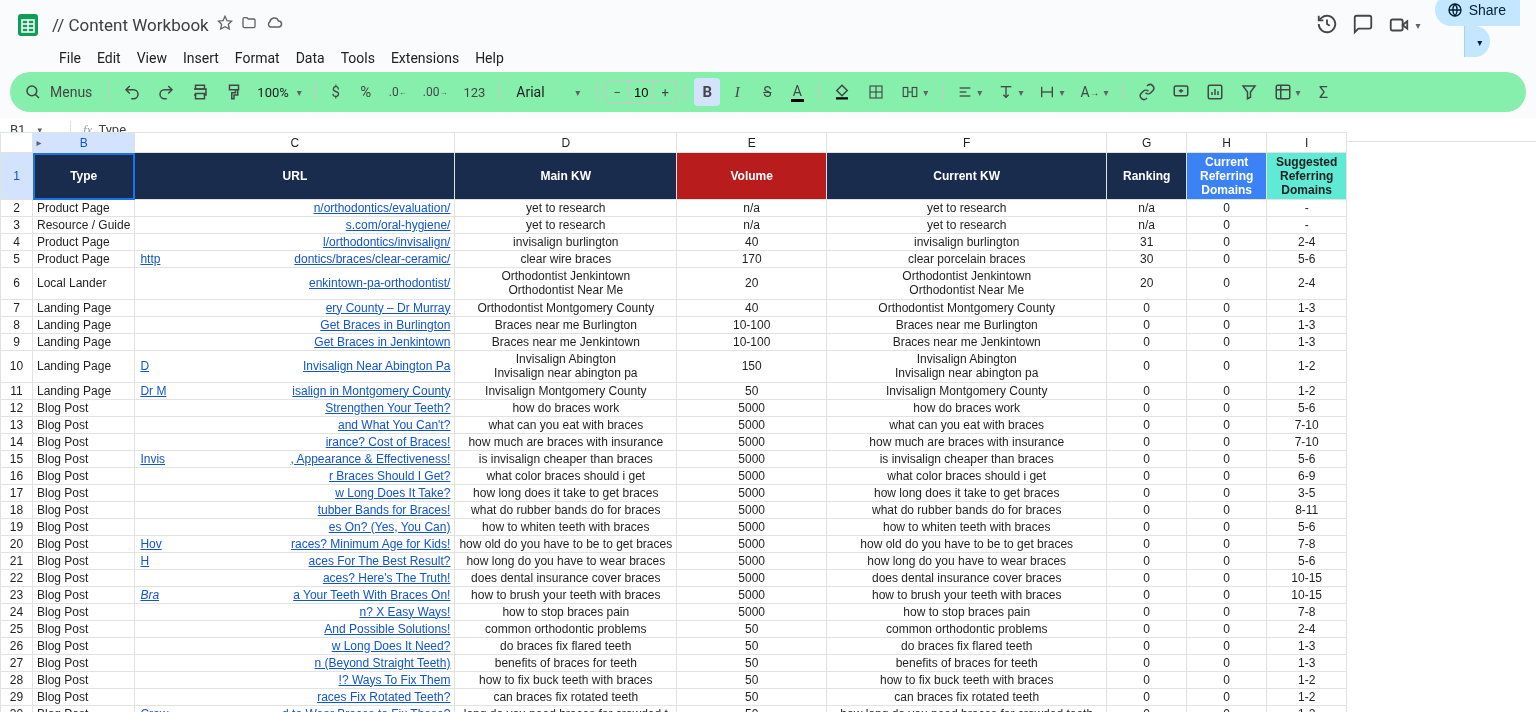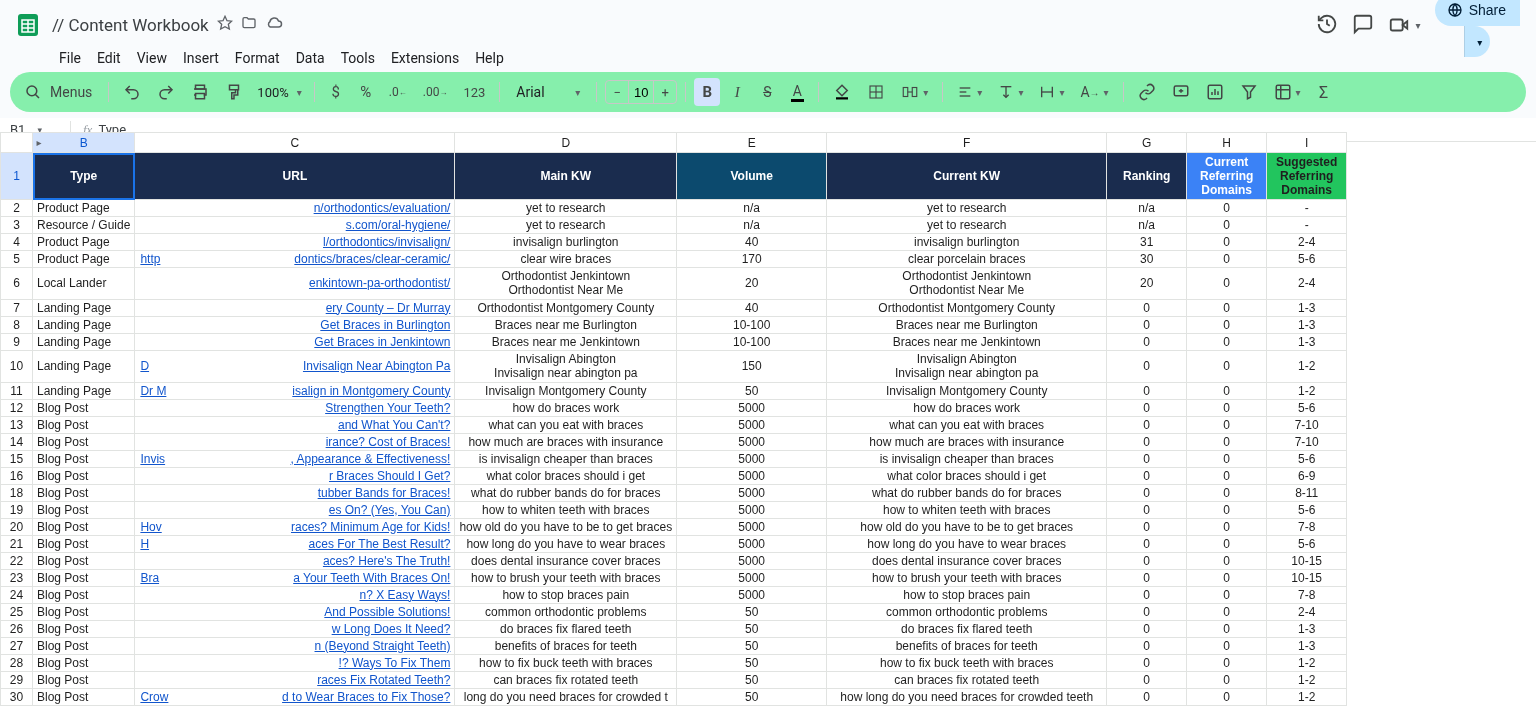--- a/index.html
+++ b/index.html
@@ -52,23 +52,23 @@
   .grid-wrap { position:absolute; top:132px; bottom:0; left:0; right:0; overflow:auto; }
   table.grid { border-collapse:collapse; table-layout:fixed; }
   .grid th, .grid td { border:1px solid #e1e3e1; font-size:12px; font-family: Arial, sans-serif; color:#1f1f1f; }
   .colhead { background:#fff; text-align:center; font-weight:normal; color:#5f6368; height:20px; position:sticky; top:0; z-index:3; font-size:11px;}
   .colhead.selected { background:#d3e3fd; color:#0b57d0; }
   .rowhead { background:#fff; text-align:center; font-weight:normal; color:#5f6368; width:32px; min-width:32px; position:sticky; left:0; z-index:2; font-size:11px;}
   .rowhead.selected { background:#d3e3fd; color:#0b57d0; }
   .corner { position:sticky; left:0; top:0; z-index:4; background:#fff; width:32px;}
 
   .hdr-row td { background:#1a2c4e; color:#fff; font-weight:bold; text-align:center; height:44px; vertical-align:middle; padding:2px 4px; font-size:12px;}
-  .hdr-row td.vol { background:#0c4a6e; }
+  .hdr-row td.vol { background:#b91c1c; }
   .hdr-row td.crd { background:#3b82f6; }
-  .hdr-row td.srd { background:#22c55e; color:#1f1f1f;}
+  .hdr-row td.srd { background:#5eead4; color:#1f1f1f;}
   .hdr-row td.selected-cell { outline:2px solid #1a73e8; outline-offset:-2px; position:relative; }
 
   .data-row td { text-align:center; height:16px; padding:1px 4px; white-space:nowrap; overflow:hidden;}
   .data-row td.url { text-align:right; }
   .data-row td.url a { color:#1155cc; text-decoration:underline; }
   .data-row td.urlprefix { text-align:left; overflow:visible; position:relative;}
   .data-row td.urlprefix a { color:#1155cc; text-decoration:underline; font-size:12px;}
   .data-row.tall td { height:30px; }
   .data-row td.multi { white-space:normal; line-height:1.2; font-size:12px; }
 
@@ -505,20 +505,31 @@
     <td class="urlprefix">Blog Post</td>
     <td class="url"><a href="#">r Braces Should I Get?</a></td>
     <td>what color braces should i get</td>
     <td>5000</td>
     <td>what color braces should i get</td>
     <td>0</td>
     <td>0</td>
     <td>6-9</td>
   </tr>
           <tr class="data-row">
+    <th class="rowhead">17</th>
+    <td class="urlprefix">Blog Post</td>
+    <td class="url"><a href="#">w Long Does It Take?</a></td>
+    <td>how long does it take to get braces</td>
+    <td>5000</td>
+    <td>how long does it take to get braces</td>
+    <td>0</td>
+    <td>0</td>
+    <td>3-5</td>
+  </tr>
+          <tr class="data-row">
     <th class="rowhead">18</th>
     <td class="urlprefix">Blog Post</td>
     <td class="url"><a href="#">tubber Bands for Braces!</a></td>
     <td>what do rubber bands do for braces</td>
     <td>5000</td>
     <td>what do rubber bands do for braces</td>
     <td>0</td>
     <td>0</td>
     <td>8-11</td>
   </tr>
@@ -561,21 +572,21 @@
     <td class="url"><a href="#">aces? Here's The Truth!</a></td>
     <td>does dental insurance cover braces</td>
     <td>5000</td>
     <td>does dental insurance cover braces</td>
     <td>0</td>
     <td>0</td>
     <td>10-15</td>
   </tr>
           <tr class="data-row">
     <th class="rowhead">23</th>
-    <td class="urlprefix">Blog Post<span style="position:absolute;left:100%;white-space:nowrap;padding-left:6px;"><a href="#">Bra</a></span></td>
+    <td class="urlprefix">Blog Post<span style="position:absolute;left:100%;white-space:nowrap;padding-left:6px;font-style:italic;"><a href="#">Bra</a></span></td>
     <td class="url"><a href="#">a Your Teeth With Braces On!</a></td>
     <td>how to brush your teeth with braces</td>
     <td>5000</td>
     <td>how to brush your teeth with braces</td>
     <td>0</td>
     <td>0</td>
     <td>10-15</td>
   </tr>
           <tr class="data-row">
     <th class="rowhead">24</th>

